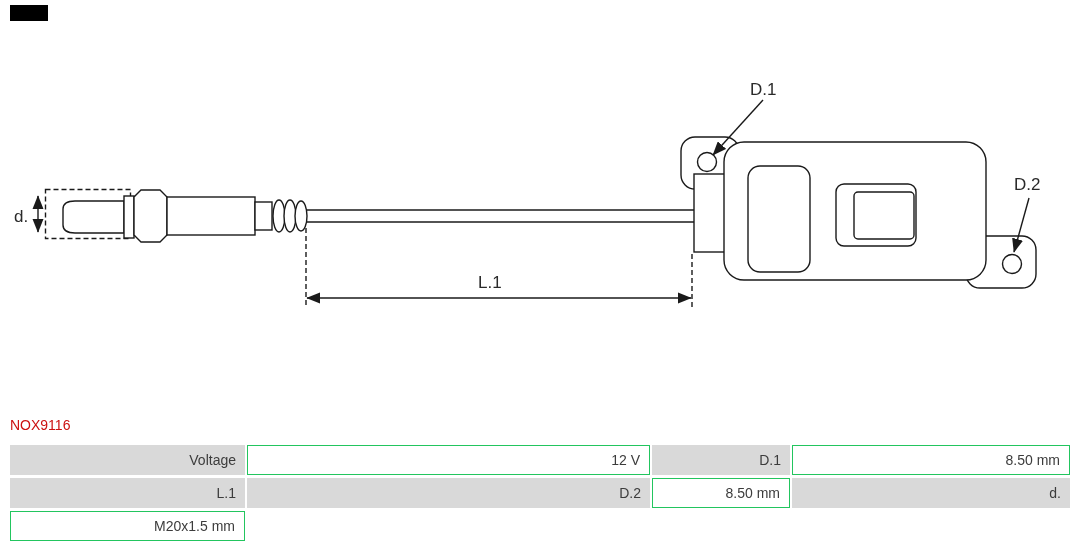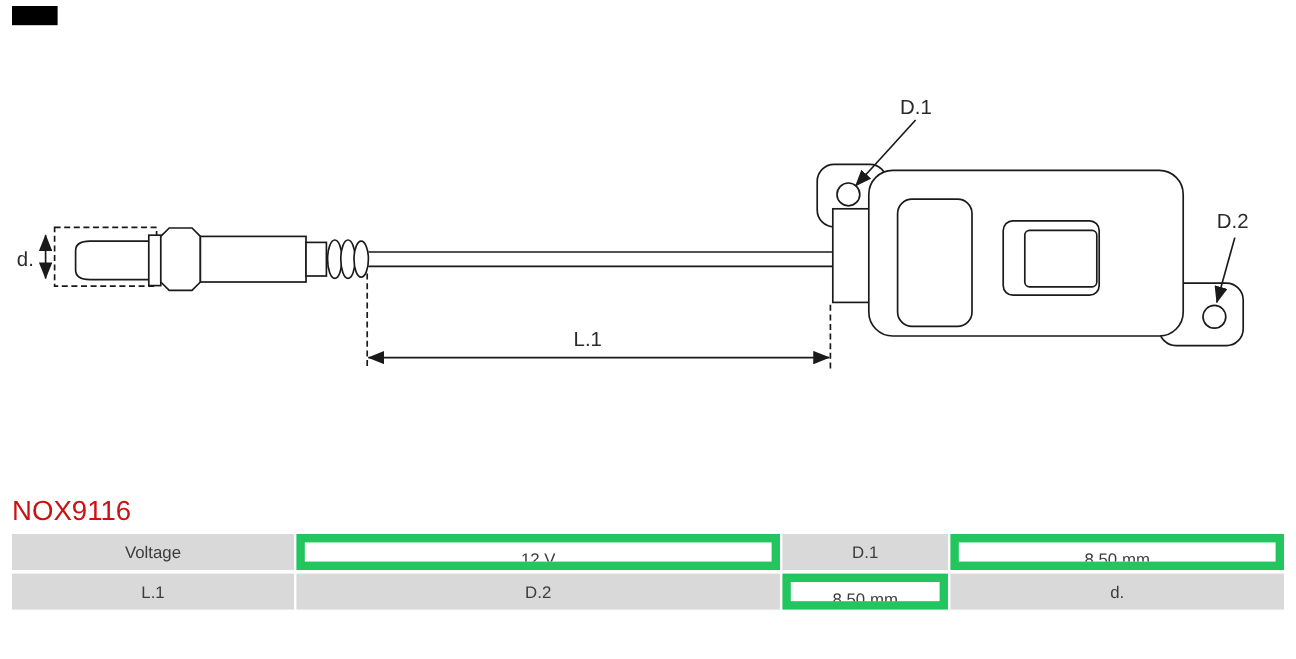--- a/index.html
+++ b/index.html
@@ -5,34 +5,34 @@
   html,body{margin:0;padding:0;background:#fff;}
   .canvas{
     position:relative;width:1080px;height:549px;background:#fff;overflow:hidden;
     font-family:"Liberation Sans",sans-serif;color:#3c3c3c;
   }
   .brand-logo{
     position:absolute;left:10px;top:5px;width:38px;height:16px;background:#000;
   }
   .diagram{position:absolute;left:0;top:0;}
   .part-number{
-    position:absolute;left:10px;top:415px;font-size:23px;line-height:20px;
+    position:absolute;left:10px;top:415px;font-size:14px;line-height:20px;
     color:var(--part-number-red,#cc1111);
   }
   .specs{
     position:absolute;left:10px;top:445px;width:1060px;
     display:grid;grid-template-columns:235px 403px 138px 278px;gap:3px 2px;
     font-size:14px;
   }
   .cell{
     box-sizing:border-box;height:30px;line-height:30px;
-    padding:0 9px;text-align:center;white-space:nowrap;overflow:hidden;
+    padding:0 9px;text-align:right;white-space:nowrap;overflow:hidden;
   }
   .cell-label{background:var(--table-label-bg,#d9d9d9);}
-  .cell-value{background:#fff;border:7px solid #22c55e;line-height:28px;}
+  .cell-value{background:#fff;border:1px solid #22c55e;line-height:28px;}
   svg text{font-family:"Liberation Sans",sans-serif;}
 </style>
 </head>
 <body>
 
 <div class="canvas">
 
   <div class="brand-logo"></div>
 
   <svg class="diagram" width="1080" height="400" viewBox="0 0 1080 400" xmlns="http://www.w3.org/2000/svg">
@@ -92,15 +92,16 @@
     <div class="cell cell-label">Voltage</div>
     <div class="cell cell-value">12 V</div>
     <div class="cell cell-label">D.1</div>
     <div class="cell cell-value">8.50 mm</div>
 
     <div class="cell cell-label">L.1</div>
     <div class="cell cell-label">D.2</div>
     <div class="cell cell-value">8.50 mm</div>
 
     <div class="cell cell-label">d.</div>
+    <div class="cell cell-value">M20x1.5 mm</div>
   </div>
 
 </div>
 
 </body></html>

